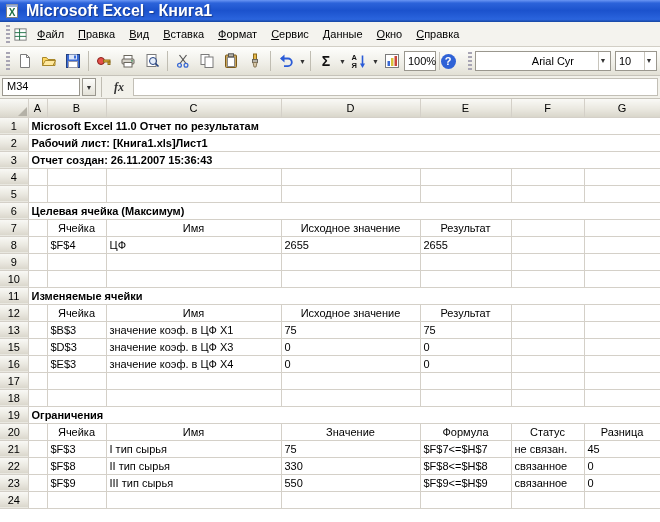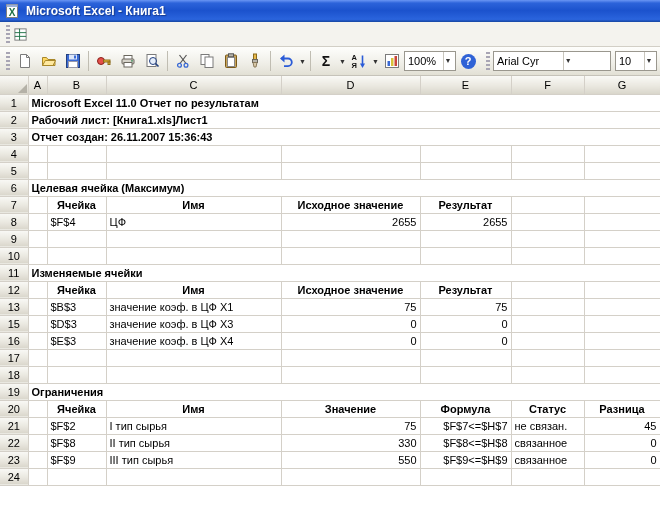--- a/index.html
+++ b/index.html
@@ -3,40 +3,40 @@
 <meta charset="utf-8">
 <style>
   * { margin:0; padding:0; box-sizing:border-box; }
   html,body { width:660px; height:522px; overflow:hidden; }
   body { font-family:"Liberation Sans", sans-serif; background:#fff; }
   .window { width:660px; height:522px; display:flex; flex-direction:column; background:#fff; }
 
   
   .titlebar { flex:0 0 22px; display:flex; align-items:center; gap:5px; padding:0 5px;
     background:linear-gradient(180deg,#6a96f4 0%, #2c63da 14%, #1b52cd 48%, #2a64dd 88%, #16459f 100%); }
-  .title-text { color:#fff; font-weight:bold; font-size:12px; text-shadow:1px 1px 1px #173a8c; white-space:nowrap; }
+  .title-text { color:#fff; font-weight:bold; font-size:16px; text-shadow:1px 1px 1px #173a8c; white-space:nowrap; }
 
   
   .menubar { flex:0 0 25px; background:#f4f3ee; border-bottom:1px solid #d2cfc6; display:flex; align-items:center; padding:0 3px; }
   .grip { width:4px; height:18px; margin:0 3px;
     background:repeating-linear-gradient(180deg,#a8a5b4 0 2px, transparent 2px 4px); }
   .menu-item { font-size:11px; color:#000; padding:4px 7px; white-space:nowrap; cursor:default; }
 
   
   .toolbar { flex:0 0 29px; background:linear-gradient(180deg,#fefefc 0%,#efeee7 60%,#e2e0d5 100%);
     border-bottom:1px solid #c6c3ba; display:flex; align-items:center; padding:0 3px; }
   .tbtn { width:24px; height:22px; display:flex; align-items:center; justify-content:center; flex:0 0 auto; }
   .tbtn svg { width:16px; height:16px; }
   .dd { font-size:7px; color:#333; width:9px; text-align:center; flex:0 0 auto; }
   .sep { width:1px; height:20px; background:#c0bdb2; margin:0 3px; flex:0 0 auto; }
   .combo { background:#fff; border:1px solid #9a978e; height:20px; display:flex; align-items:center;
     font-size:11px; padding:0 3px; gap:3px; white-space:nowrap; flex:0 0 auto; }
   .combo .dd { border-left:1px solid #c8c5bc; height:18px; line-height:18px; }
-  .zoom-combo { width:52px; justify-content:space-between; }
-  .font-combo { width:118px; justify-content:flex-start;gap:24px; }
+  .zoom-combo { width:32px; justify-content:space-between; }
+  .font-combo { width:136px; justify-content:flex-end;gap:24px; }
   .size-combo { width:42px; justify-content:space-between; }
   .sigma { font-size:14px; font-weight:bold; color:#111; }
   .help-circle { width:15px; height:15px; border-radius:50%; background:#2f62d6; color:#fff; font-weight:bold;
     font-size:11px; display:flex; align-items:center; justify-content:center; }
   .fmt-cluster { margin-left:auto; display:flex; align-items:center; }
 
   
   .formulabar { flex:0 0 23px; background:#f2f1ea; border-bottom:1px solid #c6c3ba; display:flex; align-items:center; padding:0 2px; gap:2px; }
   .namebox { width:78px; height:18px; background:#fff; border:1px solid #9a978e; font-size:11px; padding:1px 4px; }
   .namebox-arrow { width:14px; height:18px; background:linear-gradient(180deg,#fdfdfb,#e4e2d8); border:1px solid #9a978e;
@@ -49,23 +49,23 @@
   .gridwrap { flex:1; overflow:hidden; background:#fff; }
   table.sheet { border-collapse:collapse; table-layout:fixed; width:660px; }
   table.sheet td { height:17px; font-size:11px; line-height:16px; padding:0 3px; white-space:nowrap; overflow:hidden;
     border-right:1px solid #d4d0c8; border-bottom:1px solid #d4d0c8; color:#000; }
   td.hdr { background:linear-gradient(180deg,#f9f9f6 0%,#eae8e0 55%,#d9d6cb 100%);
     border-right:1px solid #a9a69c; border-bottom:1px solid #a9a69c; text-align:center; color:#1c1c1c; padding:0 1px; }
   td.corner { position:relative; }
   td.corner::after { content:""; position:absolute; right:1px; bottom:1px;
     border-left:9px solid transparent; border-bottom:9px solid #b4b1a7; }
   td.info-text, td.section-title { font-weight:bold; overflow:visible; }
-  td.tbl-hdr { font-weight:bold; text-align:center; border-top:1px solid #3c3c3c; border-bottom:1px solid #3c3c3c; }
+  td.tbl-hdr { font-weight:normal; text-align:center; border-top:1px solid #3c3c3c; border-bottom:1px solid #3c3c3c; }
   td.tbl-last { border-bottom:1px solid #3c3c3c; }
-  .al { text-align:left;margin-top:39px; } .ar { text-align:right; }
+  .al { text-align:left;margin-top:39px; } .ar { }
 </style>
 </head>
 <body>
 
 <div class="window">
 
   <div class="titlebar">
     <span style="display:flex">
       <svg width="16" height="16" viewBox="0 0 16 16">
           <rect x="1.5" y="1.5" width="11" height="13" fill="#fff" stroke="#808080"></rect>
@@ -77,20 +77,31 @@
   </div>
 
   <div class="menubar">
     <span class="grip"></span>
     <span style="display:flex;margin-right:2px">
       <svg width="15" height="15" viewBox="0 0 16 16">
           <rect x="2" y="2" width="12" height="12" fill="#fff" stroke="#7b7b7b"></rect>
           <path d="M2 6h12M2 10h12M7 2v12" stroke="#1e7145" stroke-width="1"></path>
         </svg>
     </span>
+    <span style="display:flex">
+        <span class="menu-item"><u>Ф</u>айл</span>
+        <span class="menu-item"><u>П</u>равка</span>
+        <span class="menu-item"><u>В</u>ид</span>
+        <span class="menu-item"><u>В</u>ставка</span>
+        <span class="menu-item"><u>Ф</u>ормат</span>
+        <span class="menu-item"><u>С</u>ервис</span>
+        <span class="menu-item"><u>Д</u>анные</span>
+        <span class="menu-item"><u>О</u>кно</span>
+        <span class="menu-item"><u>С</u>правка</span>
+      </span>
   </div>
 
   <div class="toolbar">
     <span class="grip"></span>
 
     <span class="tbtn">
         <svg viewBox="0 0 16 16">
           <path d="M3.5 1.5h6l3 3v10h-9z" fill="#fff" stroke="#7b7b7b"></path>
           <path d="M9.5 1.5v3h3" fill="none" stroke="#7b7b7b"></path>
         </svg>
@@ -215,20 +226,27 @@
           <span>Arial Cyr</span>
           <span class="dd">▼</span>
         </span>
       <span class="combo size-combo" style="margin-left:4px">
           <span>10</span>
           <span class="dd">▼</span>
         </span>
     </span>
   </div>
 
+  <div class="formulabar">
+    <span class="namebox">M34</span>
+    <span class="namebox-arrow">▼</span>
+    <span class="sep"></span>
+    <span class="fxbtn">fx</span>
+    <span class="formula-input"></span>
+  </div>
 
   <div class="gridwrap">
     <table class="sheet">
       <colgroup>
         <col style="width:28px">
           <col style="width:19px">
           <col style="width:59px">
           <col style="width:175px">
         <col style="width:139px">
           <col style="width:91px">
@@ -396,21 +414,21 @@
             <td class="tbl-hdr">Ячейка</td>
             <td class="tbl-hdr">Имя</td>
             <td class="tbl-hdr">Значение</td>
             <td class="tbl-hdr">Формула</td>
             <td class="tbl-hdr">Статус</td>
             <td class="tbl-hdr">Разница</td>
           </tr>
           <tr>
             <td class="hdr">21</td>
             <td></td>
-            <td class="al">$F$2</td>
+            <td class="al">$F$3</td>
             <td class="al">I тип сырья</td>
             <td class="ar">75</td>
             <td class="ar">$F$7&lt;=$H$7</td>
             <td class="al">не связан.</td>
             <td class="ar">45</td>
           </tr>
           <tr>
             <td class="hdr">22</td>
             <td></td>
             <td class="al">$F$8</td>

